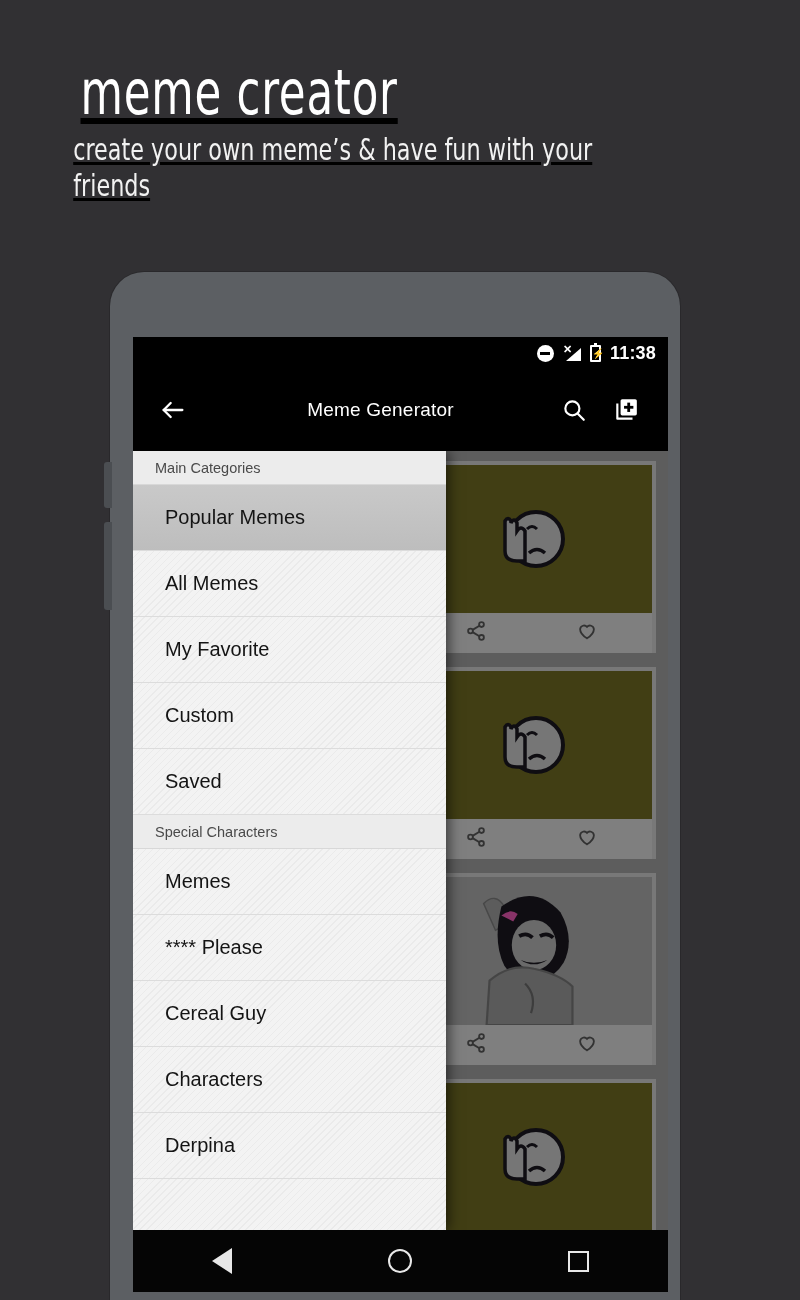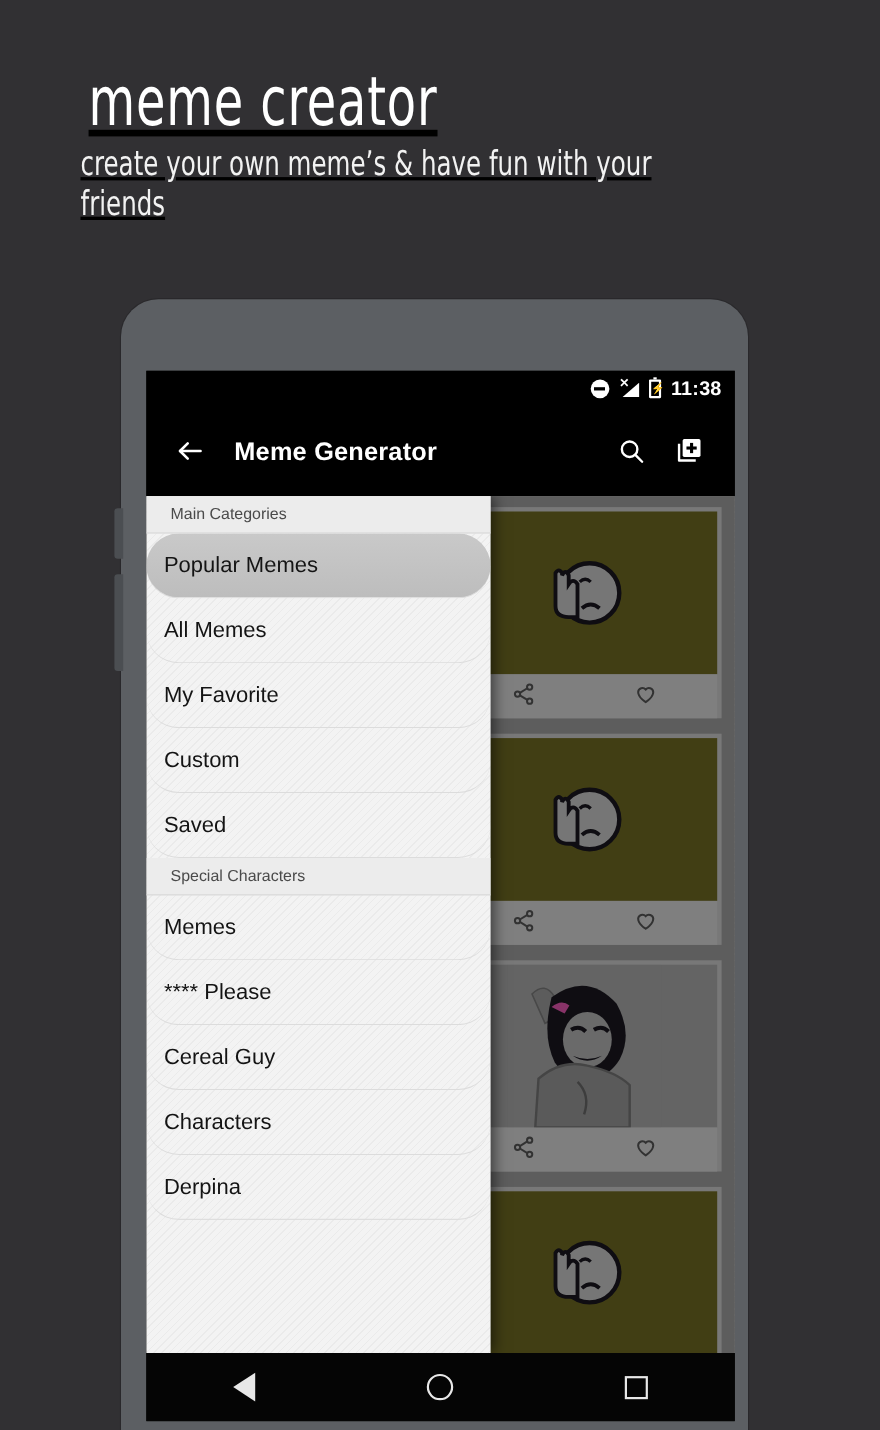--- a/index.html
+++ b/index.html
@@ -66,21 +66,21 @@
   .battery::before { content:""; position:absolute; left:2px; top:-4px; width:3px; height:2px; background:#fff; }
   .battery-bolt { position:absolute; left:0; top:1px; width:7px; height:11px; color:#000; font-size:10px; line-height:11px; text-align:center; }
   .clock { color:#fff; font-size:18px; font-weight:bold; letter-spacing:.2px; }
 
   
   .appbar {
     height:82px; background:#000;
     display:flex; align-items:center; padding:0 16px; gap:0;
   }
   .ab-back { width:48px; height:48px; display:flex; align-items:center; justify-content:center; }
-  .ab-title { flex:1; color:#fff; font-size:23px; font-weight:bold; padding-left:16px; letter-spacing:.2px; }
+  .ab-title { flex:1; color:#fff; font-size:19px; font-weight:normal; padding-left:16px; letter-spacing:.2px;text-align:center; }
   .ab-icon { width:52px; height:48px; display:flex; align-items:center; justify-content:center; }
 
   
   .content { position:relative; height:calc(955px - 32px - 82px - 62px); background:#8f8f8f; overflow:hidden; }
   .hatch {
     background-image:repeating-linear-gradient(135deg, rgba(255,255,255,.06) 0 1px, rgba(0,0,0,0) 1px 4px);
   }
   .grid {
     position:absolute; inset:0; display:flex; gap:12px; padding:10px 12px;
     background:#8f8f8f;
@@ -103,22 +103,22 @@
     background:#f3f3f3; overflow:hidden; z-index:5;
     box-shadow:3px 0 12px rgba(0,0,0,.55);
   }
   .drawer-inner { position:absolute; inset:0; background-image:repeating-linear-gradient(135deg, rgba(0,0,0,.035) 0 1px, rgba(0,0,0,0) 1px 5px); }
   .sec-header {
     height:34px; background:#ececec; display:flex; align-items:center;
     padding-left:22px; color:#4a4a4a; font-size:14.5px;
     border-bottom:1px solid #d8d8d8;
   }
   .item {
-    height:59px; display:flex; align-items:center; padding-left:16px;
-    color:#141414; font-size:20px; border-bottom:1px solid #dcdcdc;border-radius:30px;
+    height:66px; display:flex; align-items:center; padding-left:32px;
+    color:#141414; font-size:20px; border-bottom:1px solid #dcdcdc;
   }
   .item.selected { background:linear-gradient(to bottom, #c9c9c9, #bdbdbd); }
 
   
   .navbar {
     position:absolute; left:0; bottom:0; width:535px; height:62px; background:#050505;
     display:flex; align-items:center; justify-content:space-around; z-index:6;
   }
   .nav-btn { width:70px; height:44px; display:flex; align-items:center; justify-content:center; }
   .nv-back { width:0; height:0; border-top:13px solid transparent; border-bottom:13px solid transparent; border-right:20px solid #e8e8e8; }

